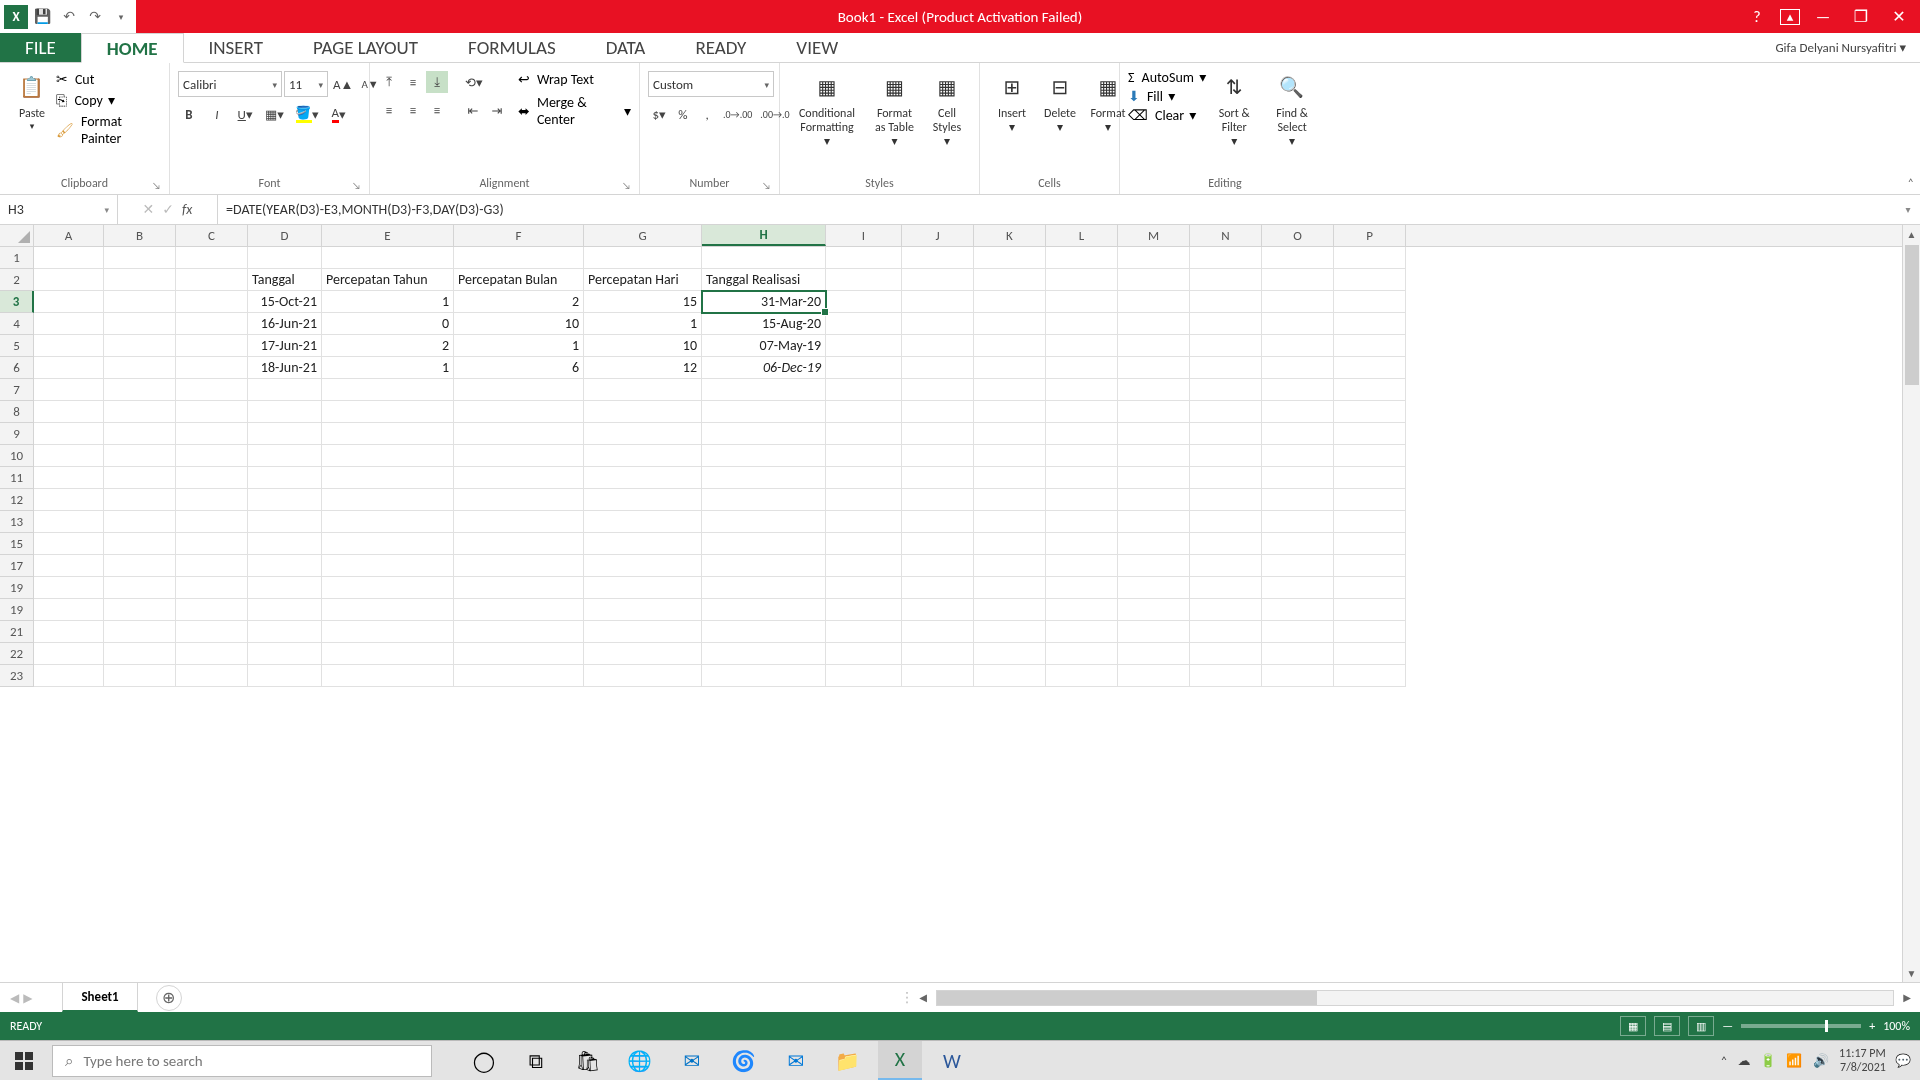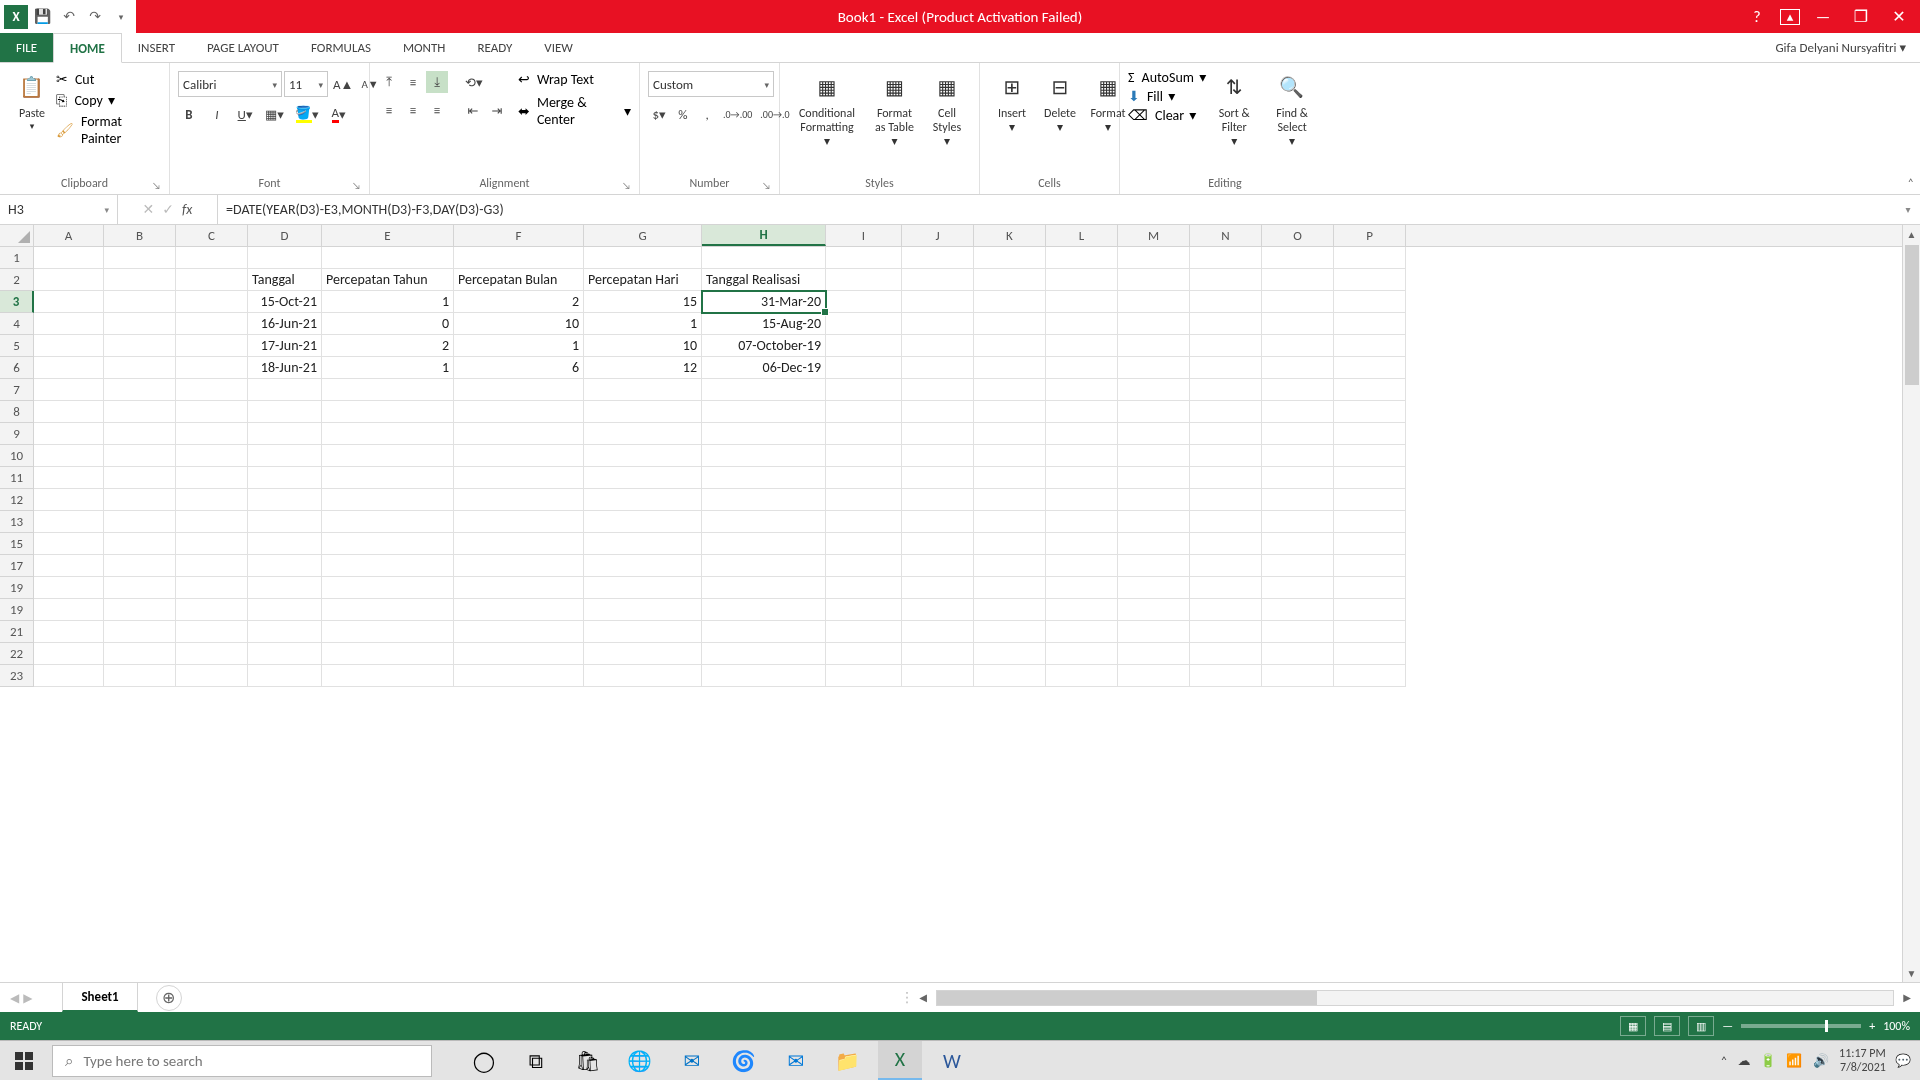--- a/index.html
+++ b/index.html
@@ -9,21 +9,21 @@
 .titlebar { height:33px; background:#e81123; display:flex; align-items:center; color:#fff; position:relative; }
 .titlebar .ql { display:flex; align-items:center; gap:4px; padding:0 4px; height:100%; background:#fff; }
 .titlebar .ql .xcel { width:24px; height:24px; background:#217346; color:#fff; display:flex; align-items:center; justify-content:center; font-size:13px; font-weight:bold; }
 .titlebar .ql .qbtn { width:22px; height:22px; display:flex; align-items:center; justify-content:center; color:#666; cursor:pointer; }
 .titlebar .title { position:absolute; left:50%; transform:translateX(-50%); font-size:15px; }
 .titlebar .tright { position:absolute; right:6px; display:flex; align-items:center; gap:8px; }
 .titlebar .tright .tbtn { width:30px; height:24px; display:flex; align-items:center; justify-content:center; font-size:16px; cursor:pointer; }
 
 
 .tabsrow { height:30px; background:#fff; display:flex; align-items:stretch; border-bottom:1px solid #d4d4d4; }
-.tabsrow .tab { padding:0 16px; display:flex; align-items:center; font-size:13px; color:#444; cursor:pointer; }
+.tabsrow .tab { padding:0 25px; display:flex; align-items:center; font-size:19px; color:#444; cursor:pointer; }
 .tabsrow .tab.file { background:#217346; color:#fff; }
 .tabsrow .tab.active { border:1px solid #d4d4d4; border-bottom:1px solid #fff; margin-bottom:-1px; color:#217346; font-weight:600; }
 .tabsrow .account { margin-left:auto; padding:0 14px; display:flex; align-items:center; font-size:13px; color:#444; }
 
 
 .ribbon { height:132px; background:#fff; border-bottom:1px solid #d4d4d4; display:flex; position:relative; }
 .group { display:flex; flex-direction:column; border-right:1px solid #e1e1e1; padding:4px 8px 0 8px; }
 .group .gbody { flex:1; display:flex; align-items:flex-start; }
 .group .glabel { height:22px; font-size:12px; color:#666; text-align:center; display:flex; align-items:center; justify-content:center; position:relative; }
 .group .glabel .dlaunch { position:absolute; right:0; bottom:2px; font-size:10px; color:#888; }
@@ -112,21 +112,21 @@
     <div class="tbtn">✕</div>
   </div>
 </div>
 
 <div class="tabsrow">
   <div class="tab file">FILE</div>
   <div class="tab active">HOME</div>
   <div class="tab">INSERT</div>
   <div class="tab">PAGE LAYOUT</div>
   <div class="tab">FORMULAS</div>
-  <div class="tab">MONTH</div>
+  <div class="tab">DATA</div>
   <div class="tab">READY</div>
   <div class="tab">VIEW</div>
   <div class="account"><span>Gifa Delyani Nursyafitri</span>&nbsp;▾</div>
 </div>
 
 <div class="ribbon">
 
   <div class="group" style="width:170px;">
     <div class="gbody">
       <div class="vbtn">
@@ -378,40 +378,40 @@
       </div>
       <div class="row">
         <div class="rh">5</div>
         <div class="cell" style="width: 70px;"></div>
         <div class="cell" style="width: 72px;"></div>
         <div class="cell" style="width: 72px;"></div>
         <div class="cell r" style="width: 74px;">17-Jun-21</div>
         <div class="cell r" style="width: 132px;">2</div>
         <div class="cell r" style="width: 130px;">1</div>
         <div class="cell r" style="width: 118px;">10</div>
-        <div class="cell r" style="width: 124px;">07-October-19</div>
+        <div class="cell r" style="width: 124px;">07-May-19</div>
         <div class="cell" style="width: 76px;"></div>
         <div class="cell" style="width: 72px;"></div>
         <div class="cell" style="width: 72px;"></div>
         <div class="cell" style="width: 72px;"></div>
         <div class="cell" style="width: 72px;"></div>
         <div class="cell" style="width: 72px;"></div>
         <div class="cell" style="width: 72px;"></div>
         <div class="cell" style="width: 72px;"></div>
       </div>
       <div class="row">
         <div class="rh">6</div>
         <div class="cell" style="width: 70px;"></div>
         <div class="cell" style="width: 72px;"></div>
         <div class="cell" style="width: 72px;"></div>
         <div class="cell r" style="width: 74px;">18-Jun-21</div>
         <div class="cell r" style="width: 132px;">1</div>
         <div class="cell r" style="width: 130px;">6</div>
         <div class="cell r" style="width: 118px;">12</div>
-        <div class="cell r" style="width: 124px;">06-Dec-19</div>
+        <div class="cell r" style="width: 124px; font-style: italic;">06-Dec-19</div>
         <div class="cell" style="width: 76px;"></div>
         <div class="cell" style="width: 72px;"></div>
         <div class="cell" style="width: 72px;"></div>
         <div class="cell" style="width: 72px;"></div>
         <div class="cell" style="width: 72px;"></div>
         <div class="cell" style="width: 72px;"></div>
         <div class="cell" style="width: 72px;"></div>
         <div class="cell" style="width: 72px;"></div>
       </div>
       <div class="row">

